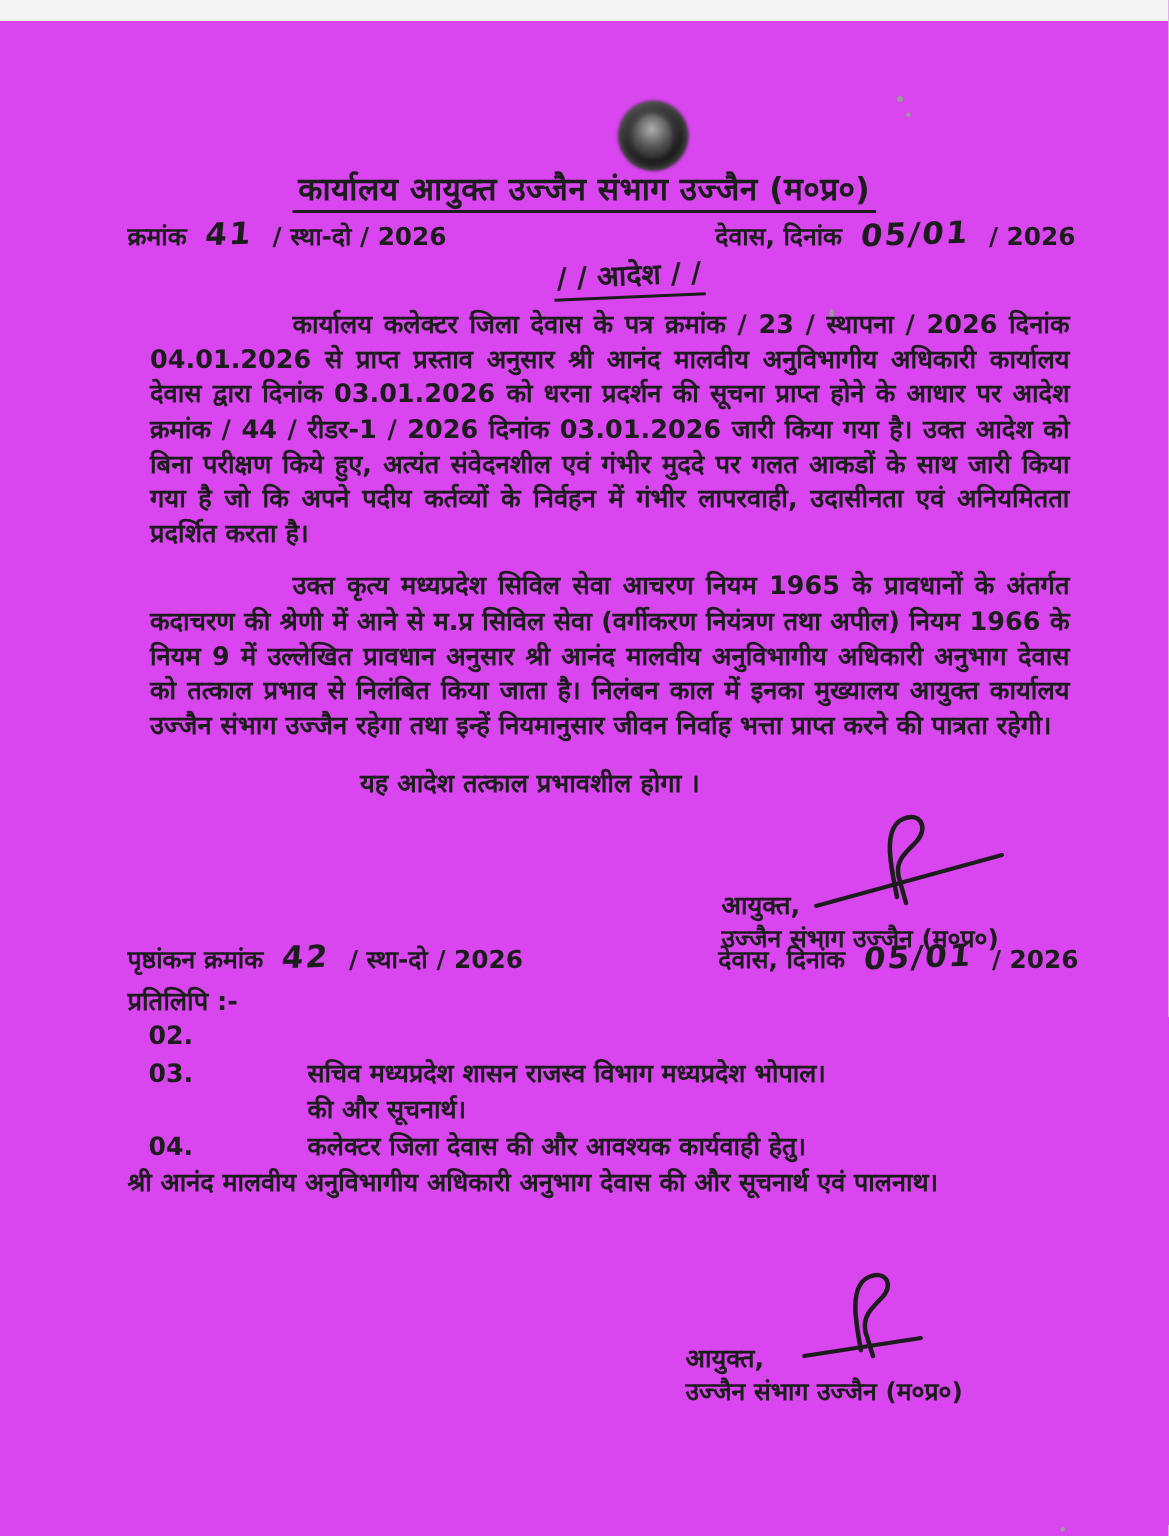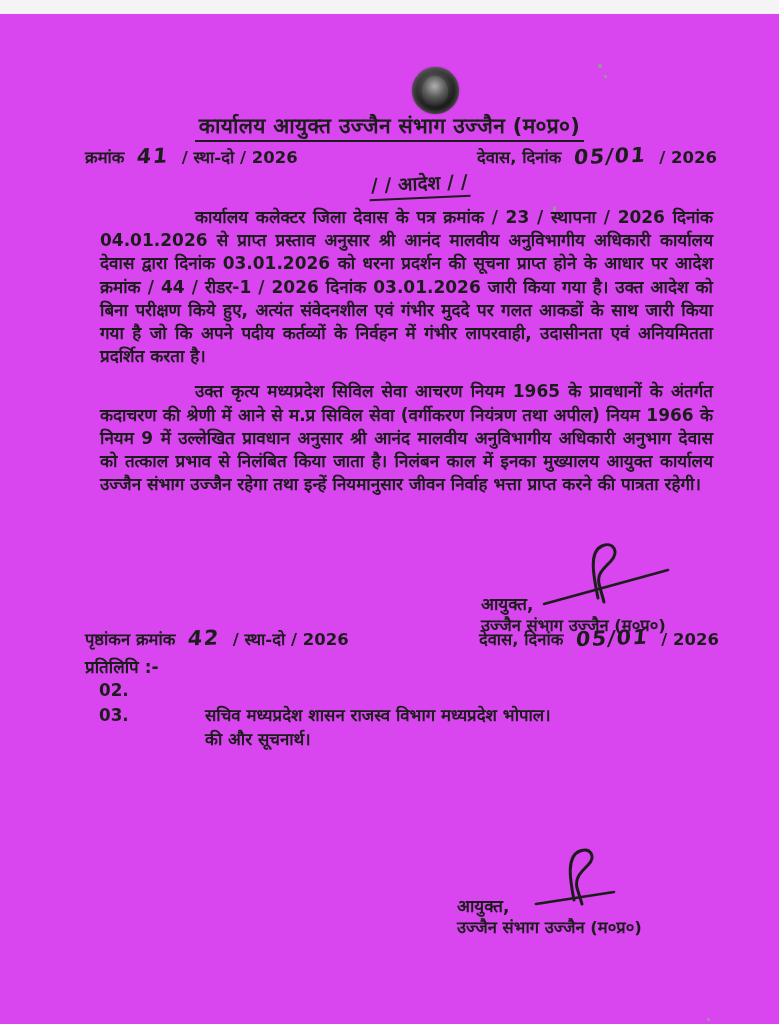--- a/index.html
+++ b/index.html
@@ -90,20 +90,21 @@
     </div>
   </div>
 
   <div class="order-heading">
     <span>/ / आदेश / /</span>
   </div>
 
   <div class="body-text">
     <p class="para1">कार्यालय कलेक्टर जिला देवास के पत्र क्रमांक / 23 / स्थापना / 2026 दिनांक 04.01.2026 से प्राप्त प्रस्ताव अनुसार श्री आनंद मालवीय अनुविभागीय अधिकारी कार्यालय देवास द्वारा दिनांक 03.01.2026 को धरना प्रदर्शन की सूचना प्राप्त होने के आधार पर आदेश क्रमांक / 44 / रीडर-1 / 2026 दिनांक 03.01.2026 जारी किया गया है। उक्त आदेश को बिना परीक्षण किये हुए, अत्यंत संवेदनशील एवं गंभीर मुददे पर गलत आकडों के साथ जारी किया गया है जो कि अपने पदीय कर्तव्यों के निर्वहन में गंभीर लापरवाही, उदासीनता एवं अनियमितता प्रदर्शित करता है।</p>
     <p class="para2">उक्त कृत्य मध्यप्रदेश सिविल सेवा आचरण नियम 1965 के प्रावधानों के अंतर्गत कदाचरण की श्रेणी में आने से म.प्र सिविल सेवा (वर्गीकरण नियंत्रण तथा अपील) नियम 1966 के नियम 9 में उल्लेखित प्रावधान अनुसार श्री आनंद मालवीय अनुविभागीय अधिकारी अनुभाग देवास को तत्काल प्रभाव से निलंबित किया जाता है। निलंबन काल में इनका मुख्यालय आयुक्त कार्यालय उज्जैन संभाग उज्जैन रहेगा तथा इन्हें नियमानुसार जीवन निर्वाह भत्ता प्राप्त करने की पात्रता रहेगी।</p>
+    <p class="closing">यह आदेश तत्काल प्रभावशील होगा ।</p>
   </div>
 
   <div class="sig-block sig-top">
     <svg class="sig-svg" width="150" height="66" viewBox="0 0 150 66">
       <path d="M72,58 C68,38 62,12 76,6 C88,1 93,12 85,21 C77,29 71,34 73,44 L78,62" fill="none" stroke="#1c1c1c" stroke-width="3" stroke-linecap="round"></path>
       <path d="M18,64 L142,30" fill="none" stroke="#1c1c1c" stroke-width="2.6" stroke-linecap="round"></path>
     </svg>
     <div>आयुक्त,</div>
     <div class="sig-office">उज्जैन संभाग उज्जैन (म०प्र०)</div>
   </div>
@@ -126,20 +127,25 @@
   <div class="copies-list">
     <div class="copy-row">
       <div class="copy-no">02.</div>
     </div>
     <div class="copy-row">
       <div class="copy-no">03.</div>
       <div class="copy-text">सचिव मध्यप्रदेश शासन राजस्व विभाग मध्यप्रदेश भोपाल।
 की और सूचनार्थ।</div>
     </div>
     <div class="copy-row">
+      <div class="copy-no">04.</div>
+      <div class="copy-text">कलेक्टर जिला देवास की और आवश्यक कार्यवाही हेतु।</div>
+    </div>
+    <div class="copy-row">
+      <div class="copy-text">श्री आनंद मालवीय अनुविभागीय अधिकारी अनुभाग देवास की और सूचनार्थ एवं पालनाथ।</div>
     </div>
   </div>
 
   <div class="sig-block sig-bottom">
     <svg class="sig-svg" width="110" height="62" viewBox="0 0 110 62">
       <path d="M52,54 C48,34 44,10 58,5 C69,1 74,11 66,19 C58,27 53,32 55,42 L60,58" fill="none" stroke="#1c1c1c" stroke-width="3" stroke-linecap="round"></path>
       <path d="M14,58 L92,46" fill="none" stroke="#1c1c1c" stroke-width="2.6" stroke-linecap="round"></path>
     </svg>
     <div>आयुक्त,</div>
     <div class="sig-office">उज्जैन संभाग उज्जैन (म०प्र०)</div>

